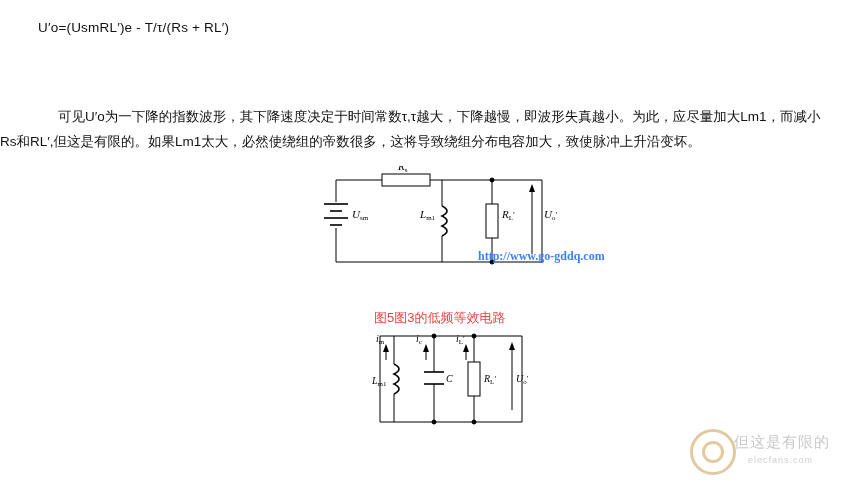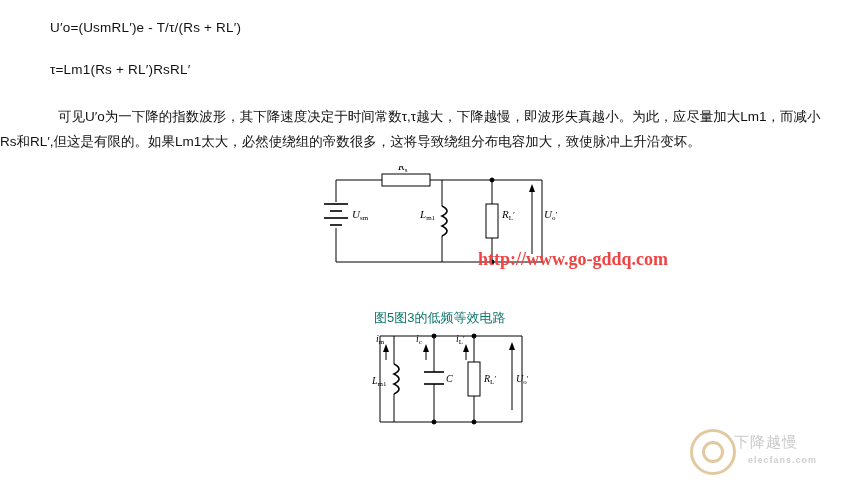--- a/index.html
+++ b/index.html
@@ -19,57 +19,56 @@
     position: relative;
     width: 848px;
     height: 485px;
   }
   .formula {
     position: absolute;
     font-size: 13.5px;
     color: #111;
     white-space: nowrap;
     letter-spacing: 0.2px;
-    margin-left: 12px;
   }
   #formula-1 { left: 38px; top: 20px; }
   #formula-2 { left: 38px; top: 62px; }
 
   .para {
     position: absolute;
     font-size: 13.5px;
     line-height: 25px;
     color: #111;
     white-space: nowrap;
   }
   #para-line-1 { left: 0px; top: 104px; text-indent: 58px; width: 860px; }
   #para-line-2 { left: 0px; top: 129px; width: 860px; }
 
   .caption {
     position: absolute;
     font-size: 13px;
-    color: #0f766e;
+    color: #ef4444;
     white-space: nowrap;
   }
   #figure-caption { left: 374px; top: 309px; }
 
   
   .circuit {
     position: absolute;
   }
   #circuit-1 { left: 320px; top: 166px; width: 250px; height: 112px; }
   #circuit-2 { left: 372px; top: 326px; width: 160px; height: 108px; }
 
   .watermark-url {
     position: absolute;
     left: 158px;
     top: 83px;
-    font-size: 18px;
+    font-size: 12px;
     font-weight: bold;
-    color: #ef4444;
+    color: #3b82f6;
     font-family: "Liberation Serif", serif;
     white-space: nowrap;
   }
 
   
   #site-watermark {
     position: absolute;
     right: 10px;
     bottom: 8px;
     width: 150px;
@@ -85,21 +84,20 @@
     white-space: nowrap;
   }
   #site-watermark .wm-text-sub {
     position: absolute;
     left: 60px;
     top: 30px;
     font-size: 9px;
     color: #cfcfcf;
     letter-spacing: 1px;
     white-space: nowrap;
-    font-weight: bold;
   }
   #site-watermark .wm-mark {
     position: absolute;
     left: 2px;
     top: 4px;
     width: 40px;
     height: 40px;
     border: 3px solid #e2c9a0;
     border-radius: 50%;
   }
@@ -116,21 +114,20 @@
   svg text {
     font-family: "Liberation Serif", serif;
   }
 </style>
 </head>
 <body>
 
 <div class="page">
 
   <div class="formula" id="formula-1">U′o=(UsmRL′)e - T/τ/(Rs + RL′)</div>
-  <div class="formula" id="formula-2">τ=Lm1(Rs + RL′)RsRL′</div>
 
   <div class="para" id="para-line-1">可见U′o为一下降的指数波形，其下降速度决定于时间常数τ,τ越大，下降越慢，即波形失真越小。为此，应尽量加大Lm1，而减小</div>
   <div class="para" id="para-line-2">Rs和RL′,但这是有限的。如果Lm1太大，必然使绕组的帝数很多，这将导致绕组分布电容加大，致使脉冲上升沿变坏。</div>
 
   <div class="circuit" id="circuit-1">
     <svg width="250" height="112" viewBox="0 0 250 112" xmlns="http://www.w3.org/2000/svg">
       <g stroke="#000" stroke-width="1" fill="none">
 
         <line x1="16" y1="14" x2="62" y2="14"></line>
         <line x1="110" y1="14" x2="222" y2="14"></line>
@@ -246,17 +243,17 @@
         </text>
         <text x="144" y="56">
           <tspan font-style="italic">U</tspan><tspan font-size="7" dy="2">o</tspan><tspan font-size="8" dy="-2">′</tspan>
         </text>
       </g>
     </svg>
   </div>
 
   <div id="site-watermark">
     <div class="wm-mark"></div>
-    <div class="wm-text-main">下降越慢</div>
+    <div class="wm-text-main">但这是有限的</div>
     <div class="wm-text-sub">elecfans.com</div>
   </div>
 
 </div>
 
 </body></html>

